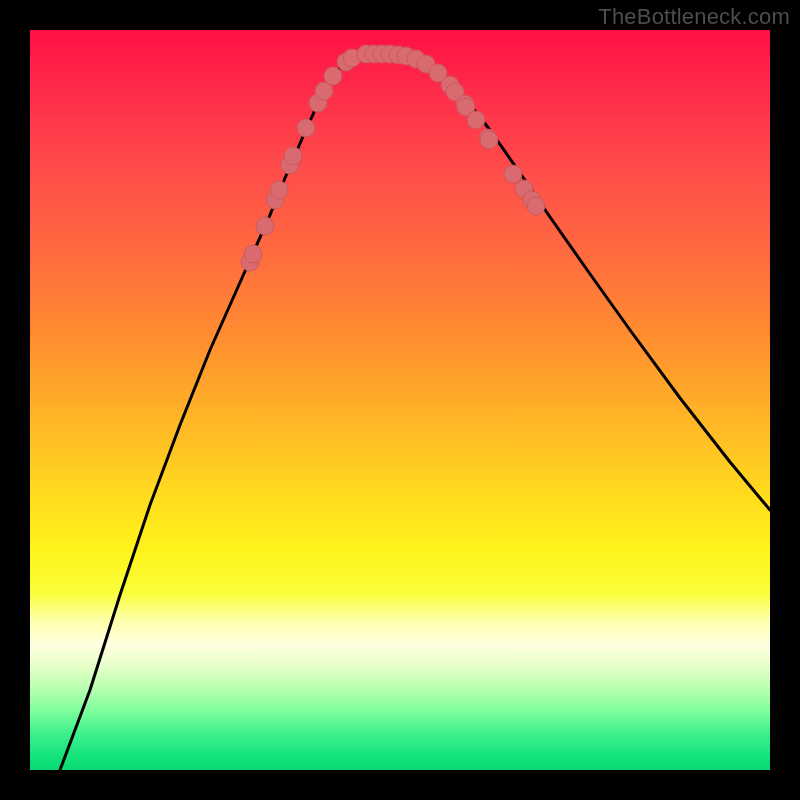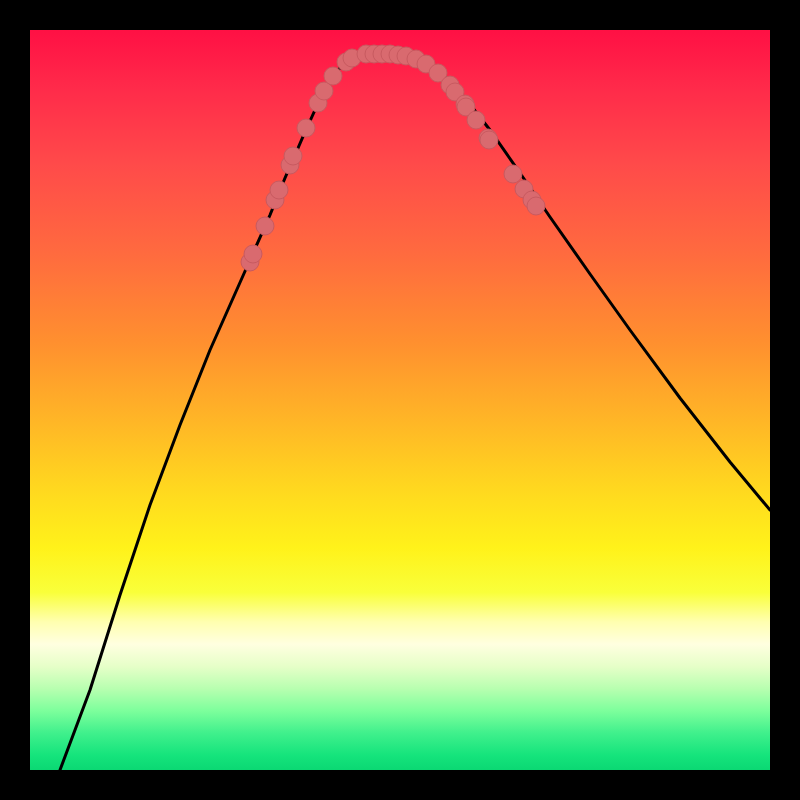--- a/index.html
+++ b/index.html
@@ -102,13 +102,14 @@
           <circle cx="446" cy="90" r="9" fill="#d96a6f" stroke="#c85a60" stroke-width="1"></circle>
           <circle cx="458" cy="108" r="9" fill="#d96a6f" stroke="#c85a60" stroke-width="1"></circle>
           <circle cx="459" cy="110" r="9" fill="#d96a6f" stroke="#c85a60" stroke-width="1"></circle>
           <circle cx="483" cy="144" r="9" fill="#d96a6f" stroke="#c85a60" stroke-width="1"></circle>
           <circle cx="494" cy="159" r="9" fill="#d96a6f" stroke="#c85a60" stroke-width="1"></circle>
           <circle cx="502" cy="170" r="9" fill="#d96a6f" stroke="#c85a60" stroke-width="1"></circle>
           <circle cx="506" cy="176" r="9" fill="#d96a6f" stroke="#c85a60" stroke-width="1"></circle>
         </g>
     </svg>
   </div>
+  <div class="watermark">TheBottleneck.com</div>
 </div>
 
 </body></html>

